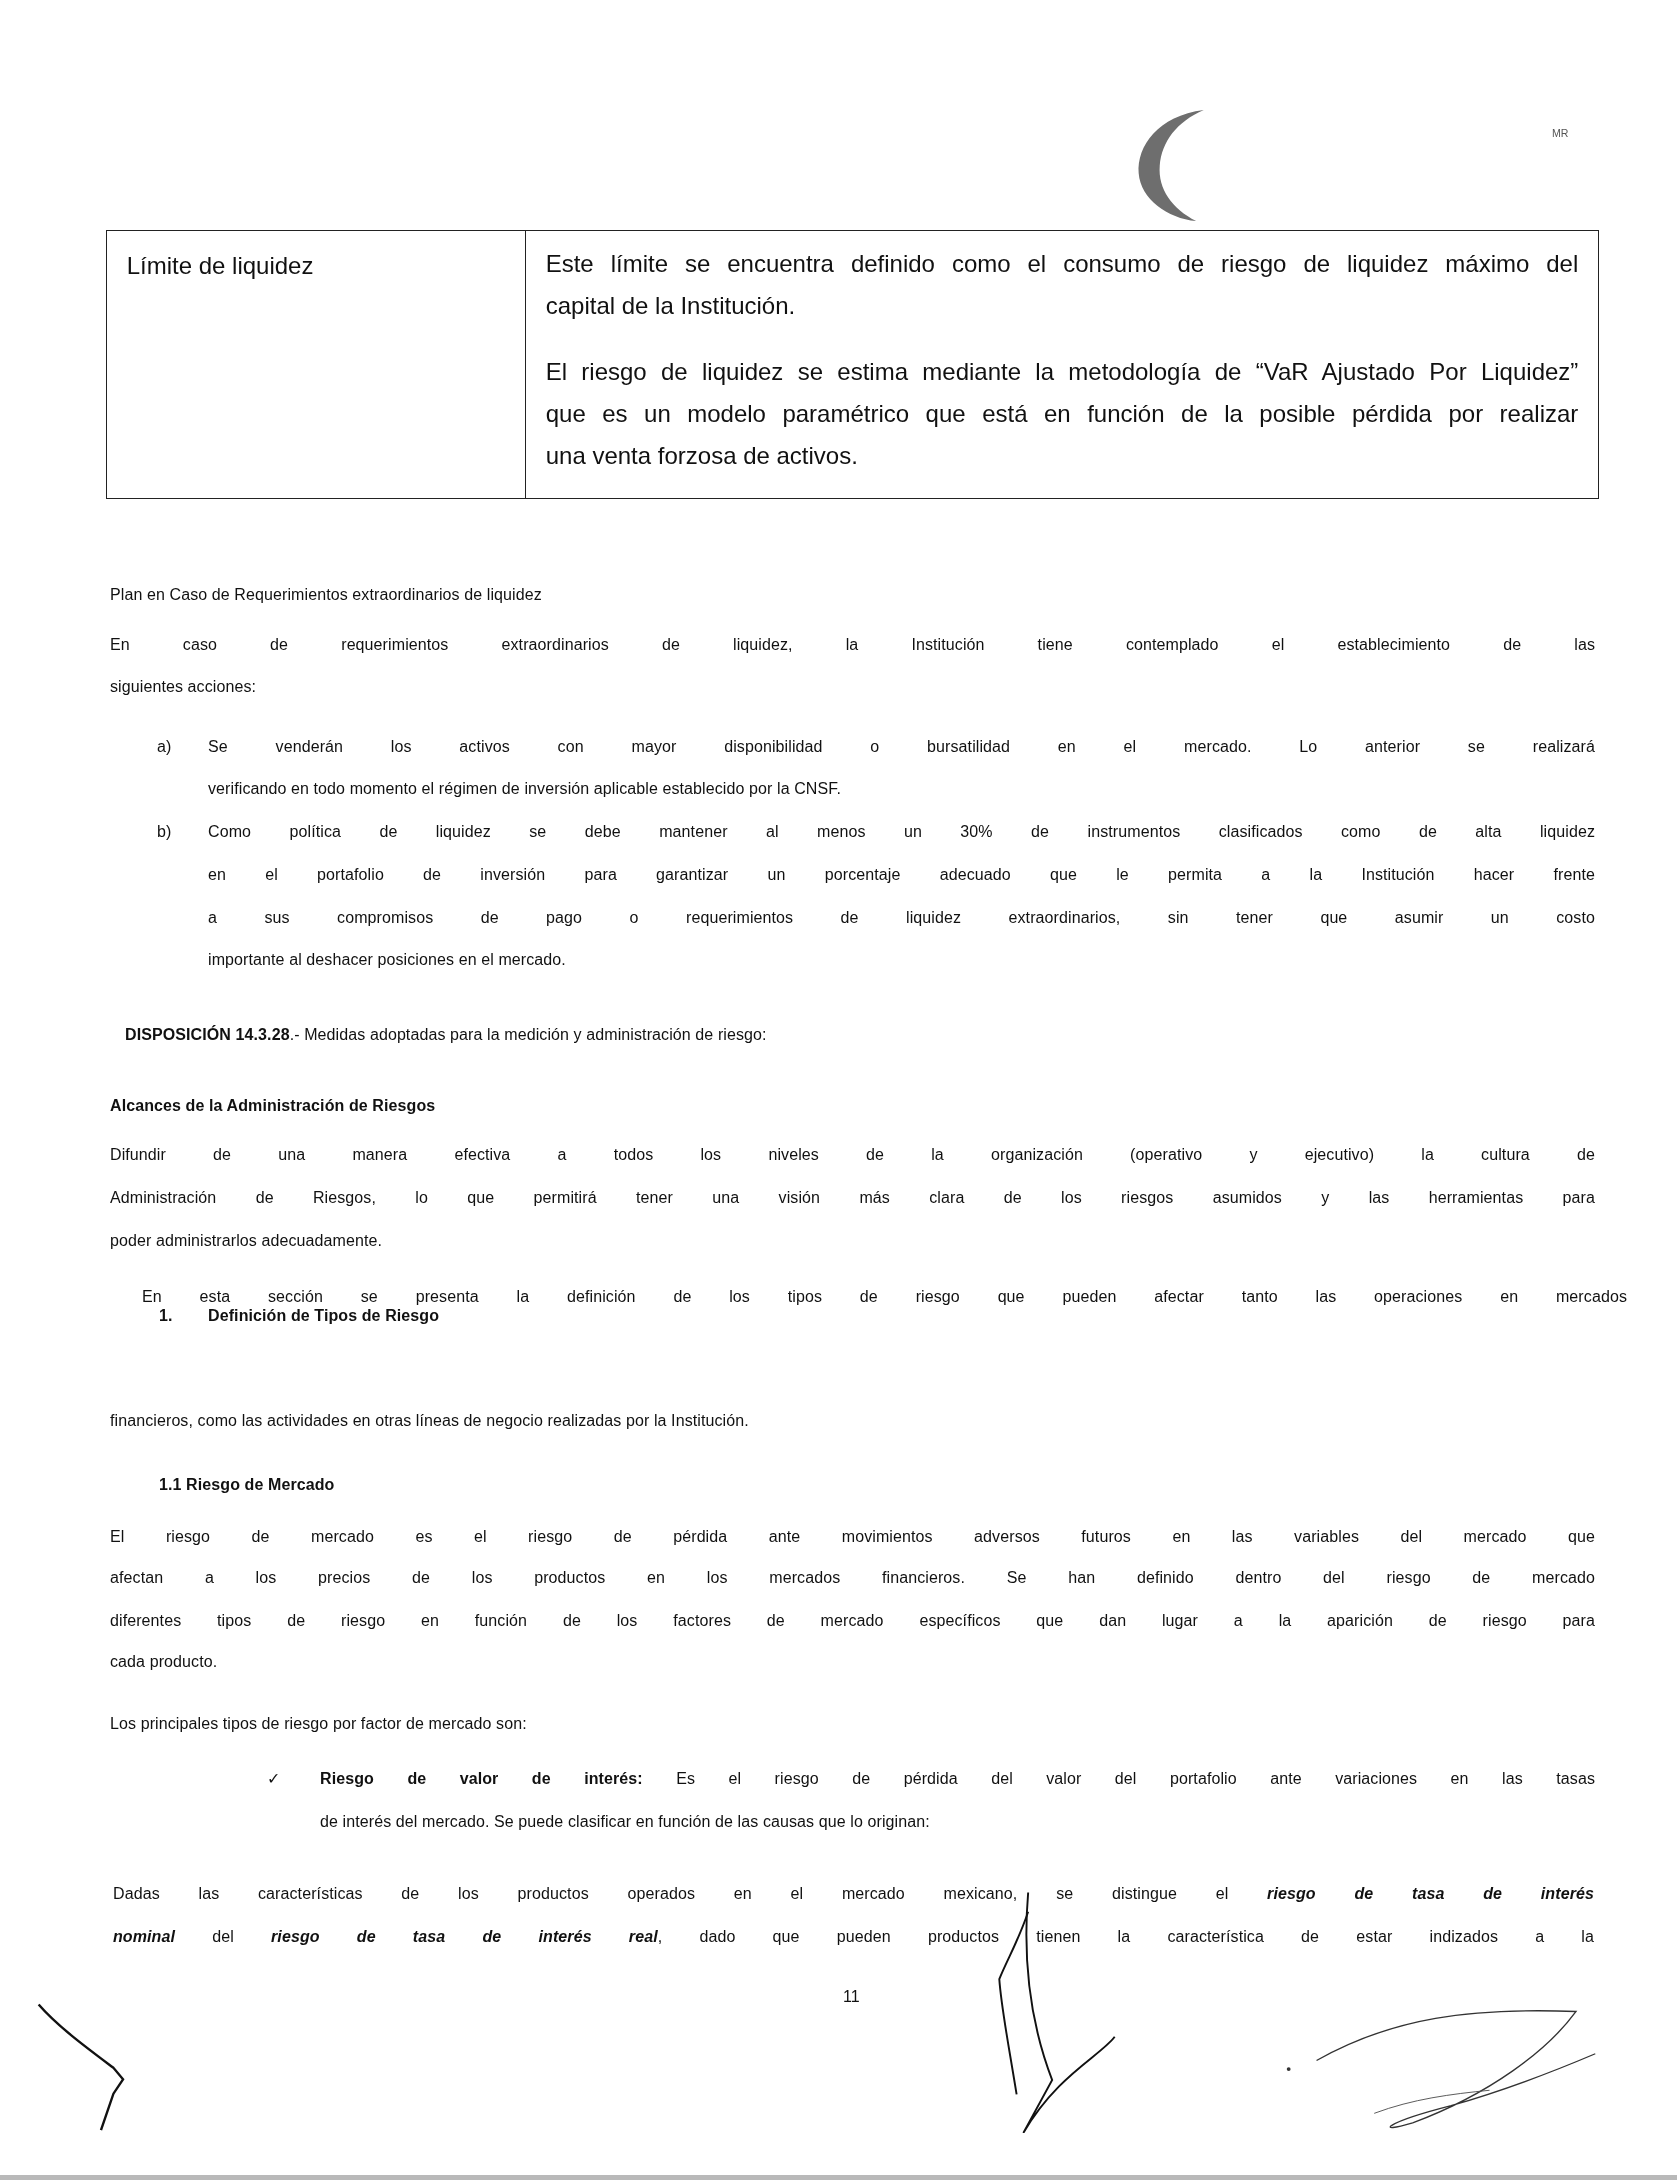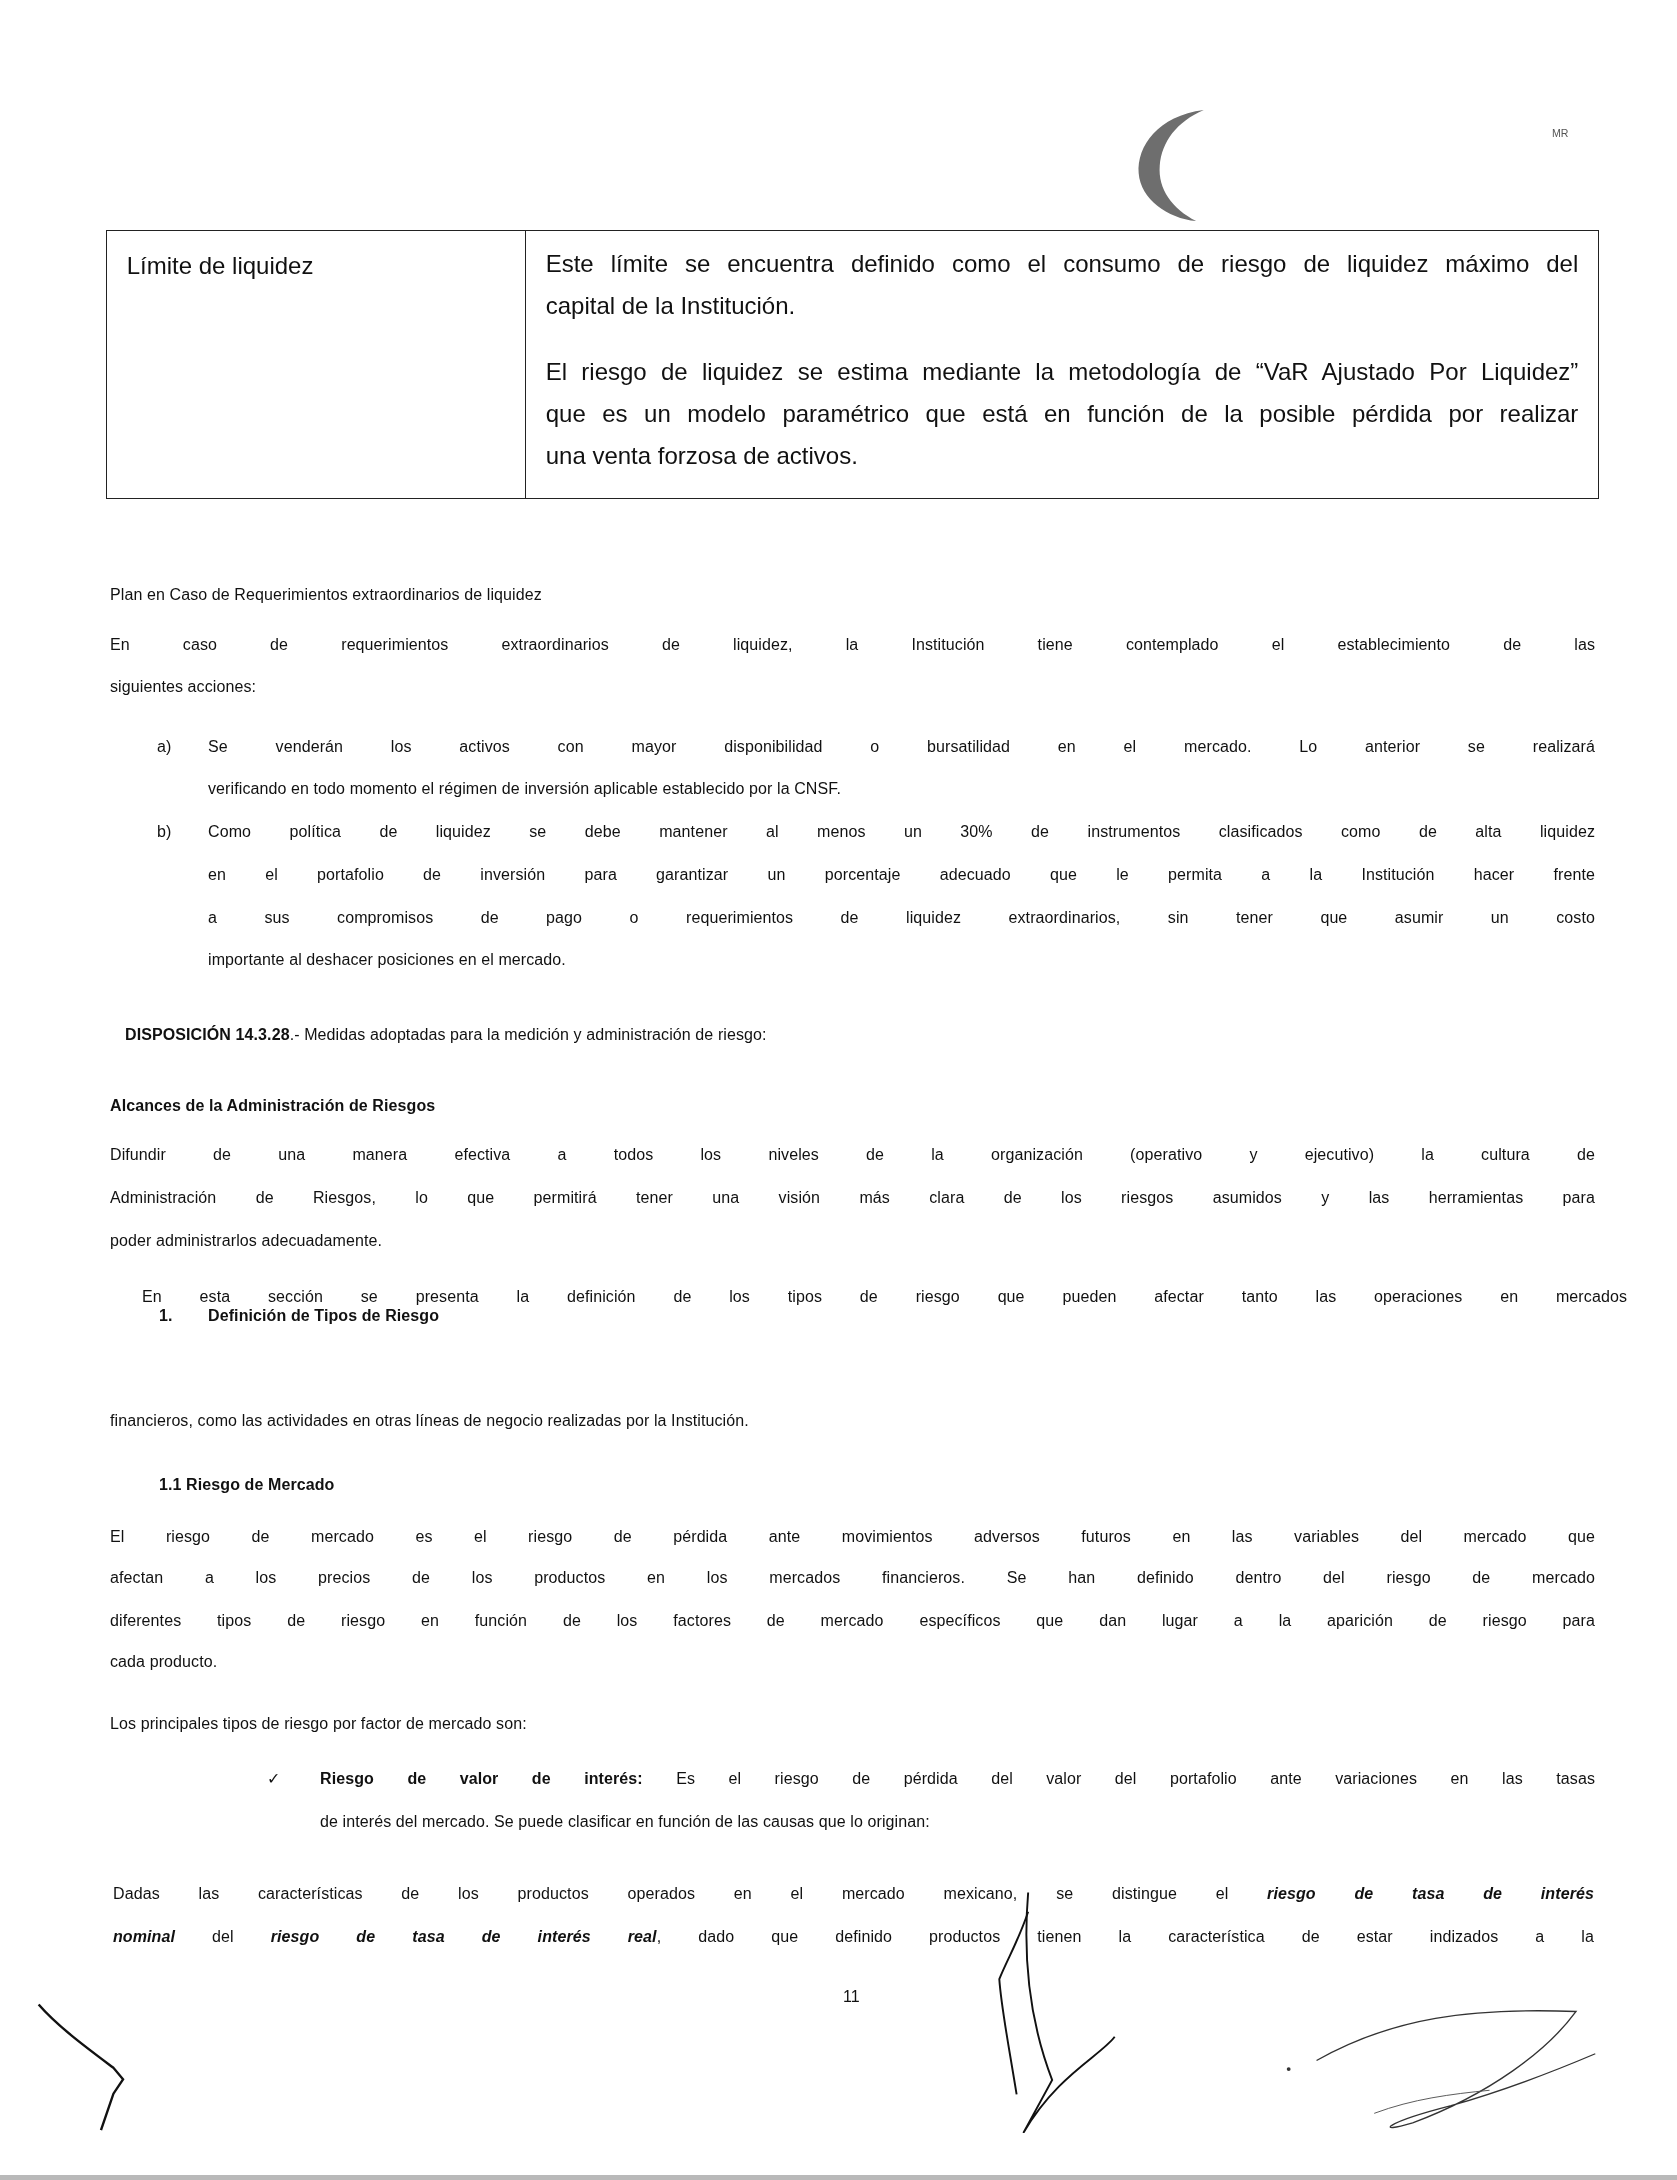--- a/index.html
+++ b/index.html
@@ -86,21 +86,21 @@
 <div class="abs txt just" style="left:110px;top:1600px;width:1485px;">diferentes tipos de riesgo en función de los factores de mercado específicos que dan lugar a la aparición de riesgo para</div>
 <div class="abs txt" style="left:110px;top:1641px;">cada producto.</div>
 
 <div class="abs txt" style="left:110px;top:1703px;">Los principales tipos de riesgo por factor de mercado son:</div>
 
 <span class="abs txt" style="left:267px;top:1758px;">✓</span>
 <div class="abs txt just" style="left:320px;top:1758px;width:1275px;"><span class="b">Riesgo de valor de interés:</span><span> Es el riesgo de pérdida del valor del portafolio ante variaciones en las tasas</span></div>
 <div class="abs txt" style="left:320px;top:1801px;">de interés del mercado. Se puede clasificar en función de las causas que lo originan:</div>
 
 <div class="abs txt just" style="left:113px;top:1873px;width:1481px;"><span>Dadas las características de los productos operados en el mercado mexicano, se distingue el </span><span class="bi">riesgo de tasa de interés</span></div>
-<div class="abs txt just" style="left:113px;top:1916px;width:1481px;"><span class="bi">nominal</span><span> del </span><span class="bi">riesgo de tasa de interés real</span><span>, dado que definido productos tienen la característica de estar indizados a la</span></div>
+<div class="abs txt just" style="left:113px;top:1916px;width:1481px;"><span class="bi">nominal</span><span> del </span><span class="bi">riesgo de tasa de interés real</span><span>, dado que pueden productos tienen la característica de estar indizados a la</span></div>
 
 <div class="abs txt" style="left:843px;top:1976px;">11</div>
 
 <svg class="abs" style="left:0;top:1969px" width="154" height="211" viewBox="0 0 160 220">
   <path d="M40,37 C60,60 90,82 118,103 L128,115 L118,130 L105,168" stroke="#111" stroke-width="2.5" fill="none"></path>
 </svg>
 <svg class="abs" style="left:932px;top:1854px" width="250" height="279" viewBox="0 0 260 290">
   <path d="M100,60 C90,90 78,110 70,130 C72,160 80,200 88,250" stroke="#111" stroke-width="2" fill="none"></path>
   <path d="M100,40 C95,100 100,170 125,235 L95,290 C130,230 175,210 190,190" stroke="#111" stroke-width="2" fill="none"></path>
 </svg>

